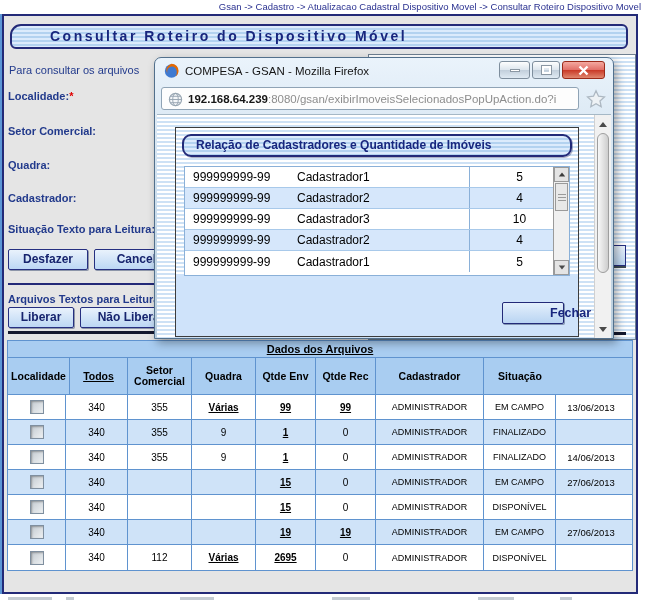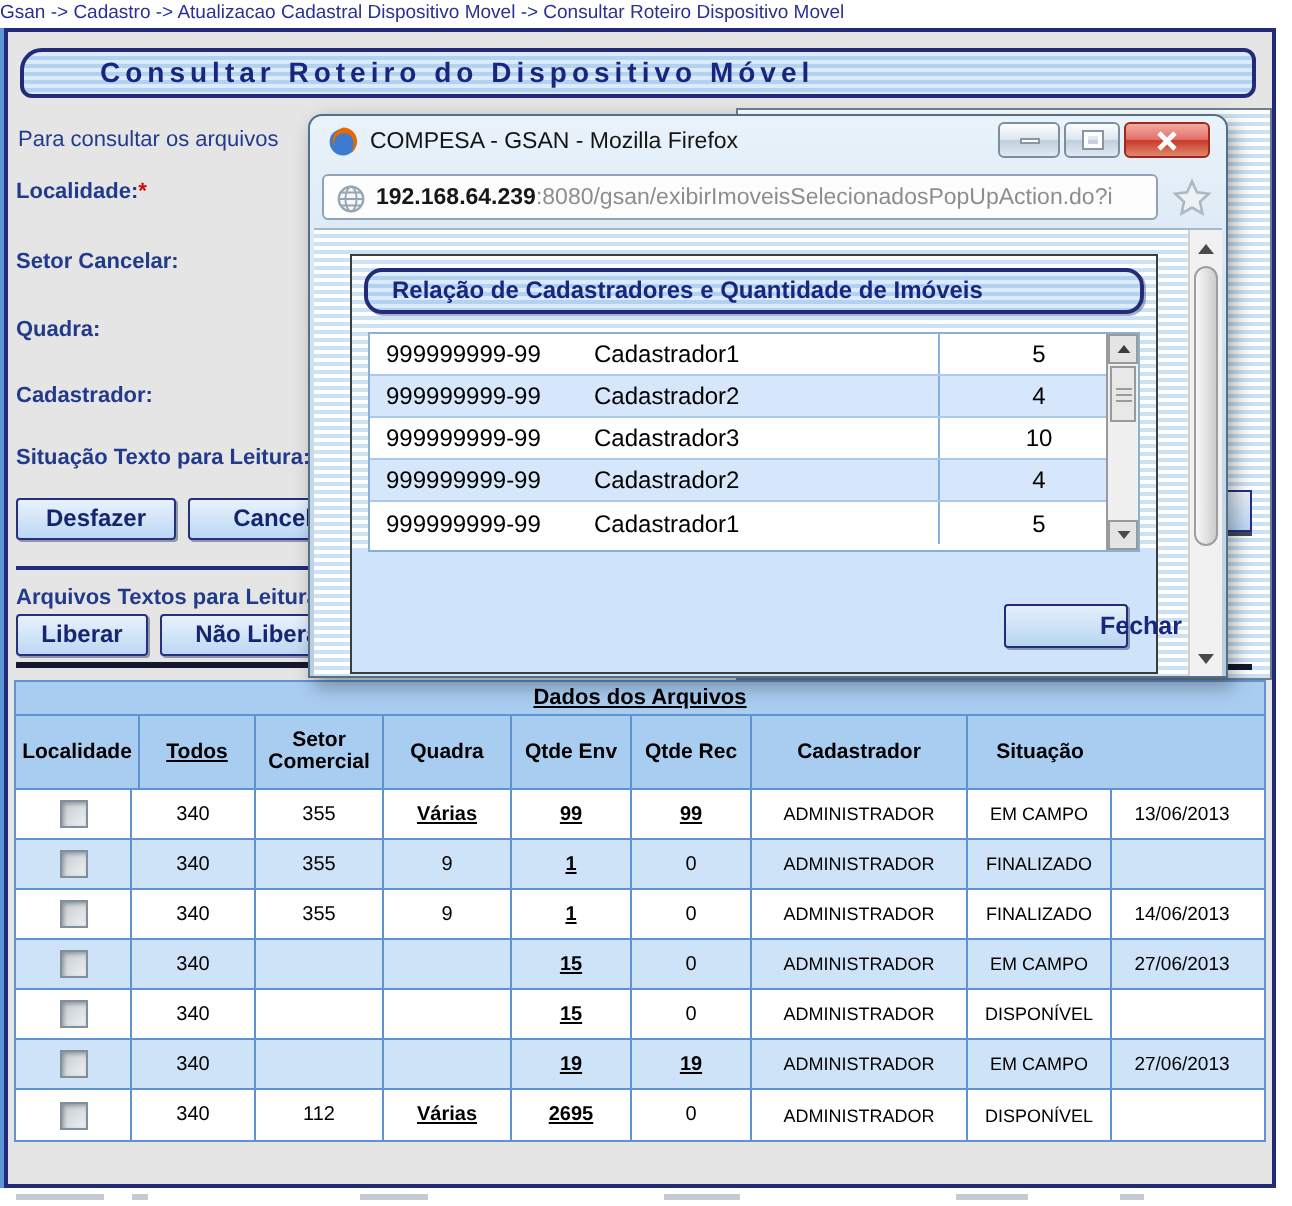--- a/index.html
+++ b/index.html
@@ -1,20 +1,20 @@
 <!DOCTYPE html>
 <html><head>
 <meta charset="utf-8">
 <style>
   * { margin:0; padding:0; box-sizing:border-box; }
   html,body { width:646px; height:603px; }
   body { position:relative; background:#fff; font-family:"Liberation Sans",sans-serif; overflow:hidden; }
 
   
-  .breadcrumb { position:absolute; top:1px; left:0; right:5px; 
+  .breadcrumb { position:absolute; top:1px; left:0; right:5px; text-align:right;
     font-size:9.5px; color:#2a3190; white-space:nowrap; }
 
   
   .edge-strip { position:absolute; left:0; top:14px; width:2px; height:580px; background:#5c96d6; }
   .frame { position:absolute; left:2px; top:14px; width:636px; height:580px;
     border:2px solid #232a78; background:#e5e5e5;padding-left:12px; }
 
   .stripes { background:repeating-linear-gradient(180deg,#ffffff 0px,#ffffff 2px,#cde1f5 2px,#cde1f5 4px); }
   .blue-stripes { background:repeating-linear-gradient(180deg,#dcebfc 0px,#dcebfc 2px,#b3d2f0 2px,#b3d2f0 4px); }
 
@@ -151,21 +151,21 @@
 <div class="frame">
   <div class="title-box blue-stripes">
     <span>Consultar Roteiro do Dispositivo Móvel</span>
   </div>
 
   <div class="intro">Para consultar os arquivos</div>
 
   <div class="fld f0">
     <span>Localidade:</span><span class="req">*</span>
   </div>
-  <div class="fld f1">Setor Cancelar:</div>
+  <div class="fld f1">Setor Comercial:</div>
   <div class="fld f2">Quadra:</div>
   <div class="fld f3">Cadastrador:</div>
   <div class="fld f4">Situação Texto para Leitura:</div>
 
   <div class="gsan-btn b-desfazer">Desfazer</div>
   <div class="gsan-btn b-cancelar">Cancelar</div>
 
   <div class="divider1"></div>
   <div class="section-label">Arquivos Textos para Leitura</div>
   <div class="gsan-btn b-liberar">Liberar</div>

